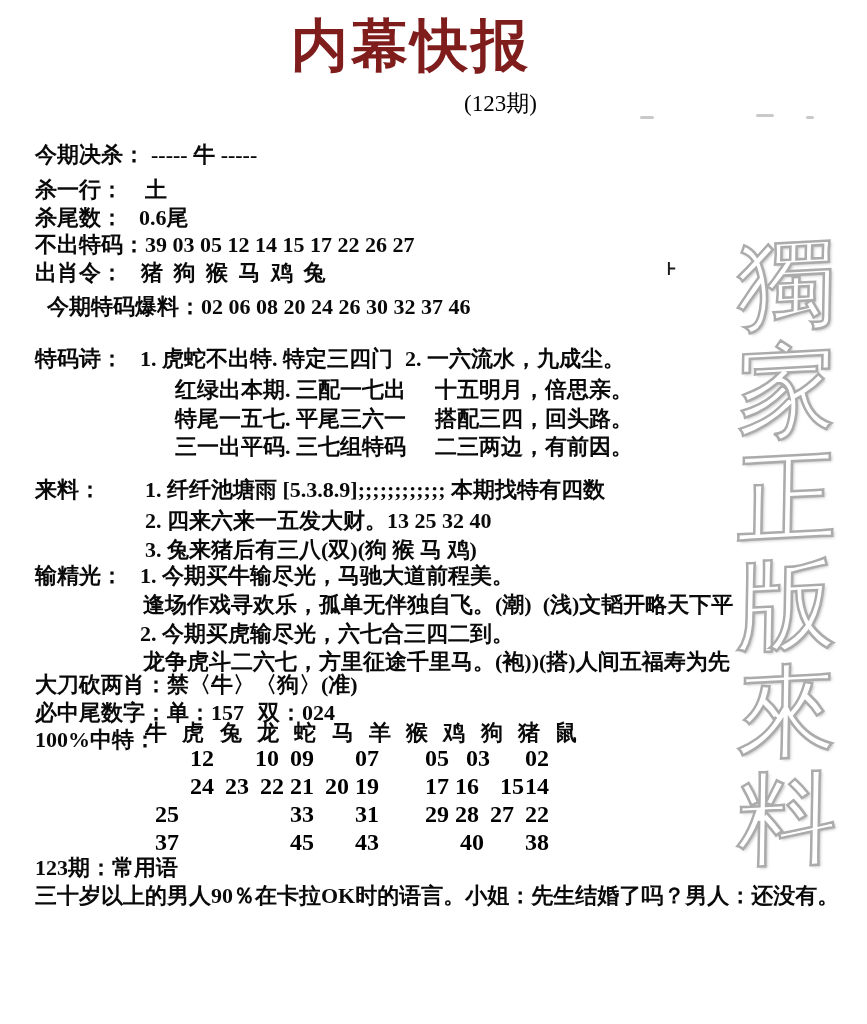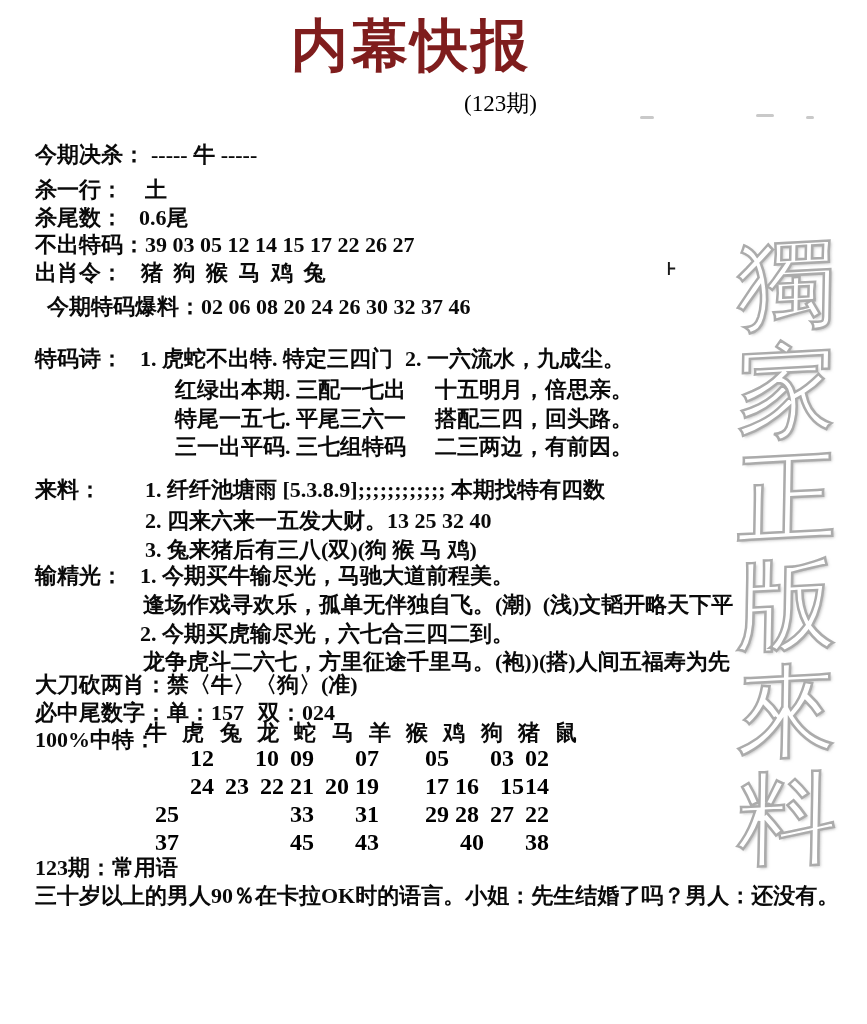--- a/index.html
+++ b/index.html
@@ -139,21 +139,21 @@
       <div class="zodiac" style="left: 406px; top: 718px;">猴</div>
       <div class="zodiac" style="left: 443px; top: 718px;">鸡</div>
       <div class="zodiac" style="left: 481px; top: 718px;">狗</div>
       <div class="zodiac" style="left: 518px; top: 718px;">猪</div>
       <div class="zodiac" style="left: 555px; top: 718px;">鼠</div>
       <div class="num" style="left: 190px; top: 745px;">12</div>
       <div class="num" style="left: 255px; top: 745px;">10</div>
       <div class="num" style="left: 290px; top: 745px;">09</div>
       <div class="num" style="left: 355px; top: 745px;">07</div>
       <div class="num" style="left: 425px; top: 745px;">05</div>
-      <div class="num" style="left: 490px; top: 745px; font-family: Liberation Serif, serif;">03</div>
+      <div class="num" style="left: 466px; top: 745px; font-family: Liberation Serif, serif;">03</div>
       <div class="num" style="left: 525px; top: 745px;">02</div>
       <div class="num" style="left: 190px; top: 773px;">24</div>
       <div class="num" style="left: 225px; top: 773px;">23</div>
       <div class="num" style="left: 260px; top: 773px;">22</div>
       <div class="num" style="left: 290px; top: 773px;">21</div>
       <div class="num" style="left: 325px; top: 773px;">20</div>
       <div class="num" style="left: 355px; top: 773px;">19</div>
       <div class="num" style="left: 425px; top: 773px;">17</div>
       <div class="num" style="left: 455px; top: 773px;">16</div>
       <div class="num" style="left: 500px; top: 773px; text-align: right;">15</div>

